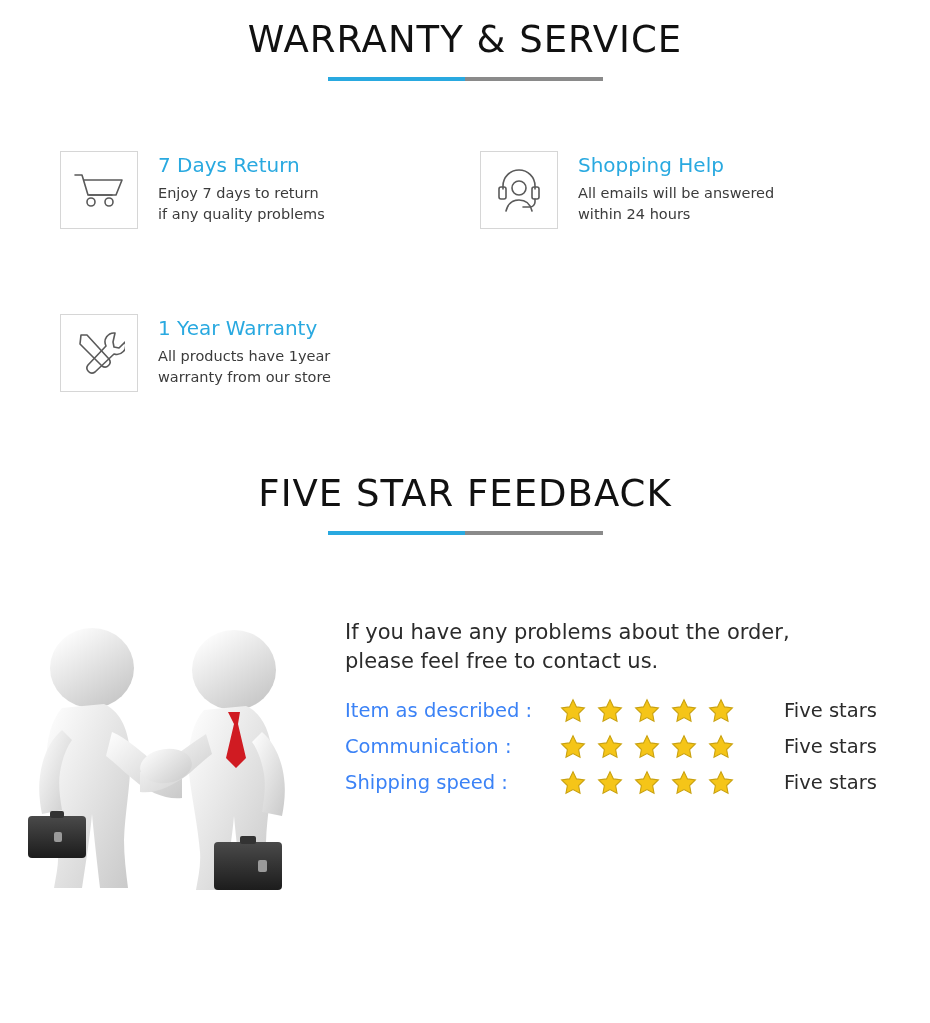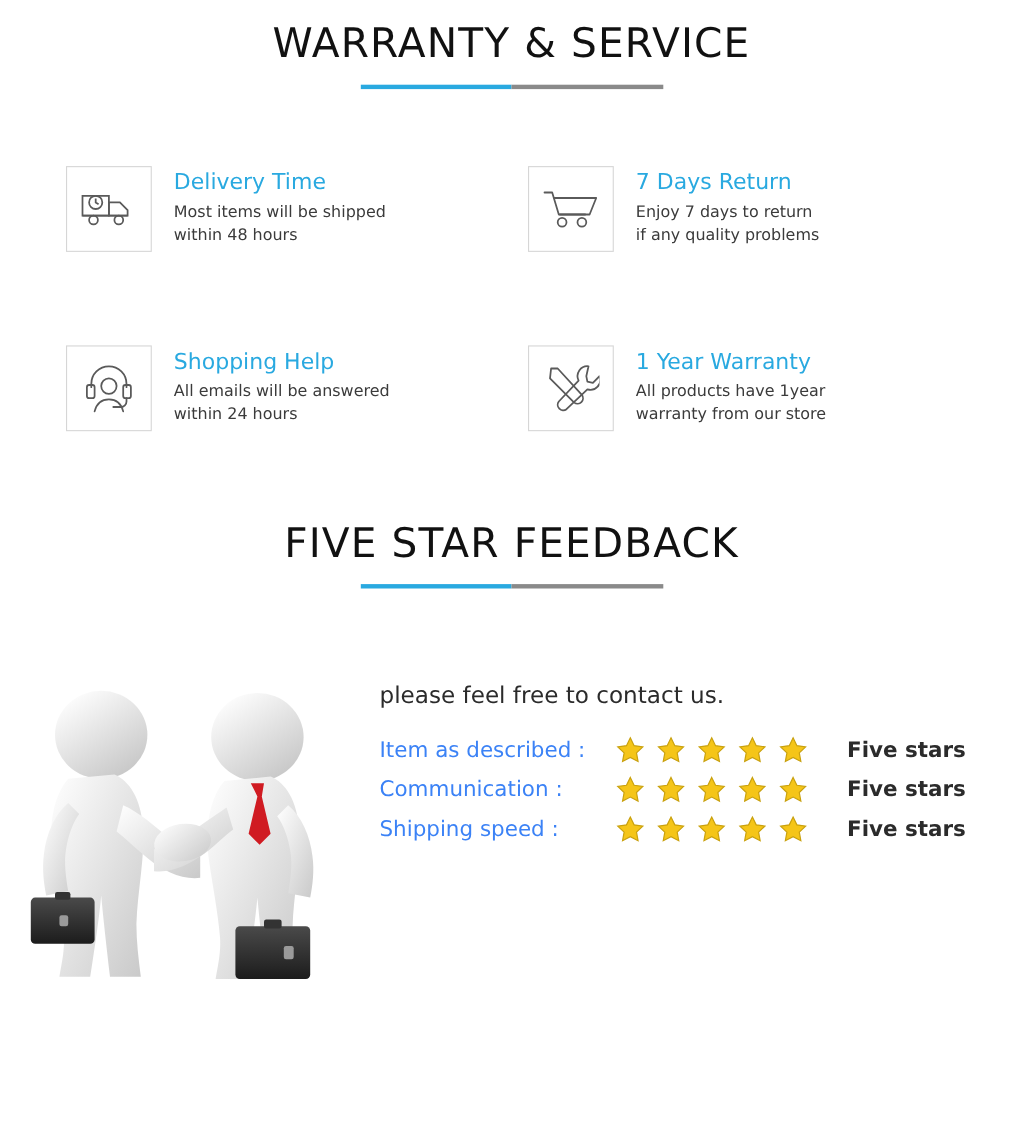--- a/index.html
+++ b/index.html
@@ -82,59 +82,39 @@
     align-items: center;
     margin-bottom: 10px;
   }
   .fb-label {
     font-size: 19.5px;
     color: #3b82f6;
     width: 215px;
     flex: 0 0 215px;
   }
   .stars { display: flex; gap: 11px; width: 188px; flex: 0 0 188px; }
-  .fb-value { font-size: 19.5px; color: #2b2b2b; margin-left: 22px; font-weight: bold; }
+  .fb-value { font-size: 19.5px; color: #2b2b2b; margin-left: 36px; }
   .fb-para.bottom { margin-top: 14px; }
 
   svg { display: block; }
 </style>
 </head>
 <body>
 
 <div class="page">
 
   <div>
     <div class="section-title" style="padding-top:18px;">WARRANTY &amp; SERVICE</div>
     <div class="rule">
       <div class="seg-blue"></div>
       <div class="seg-gray"></div>
     </div>
 
     <div class="warranty-grid">
 
-      <div class="feature">
-        <div class="icon-box">
-          <svg width="56" height="40" viewBox="0 0 56 40">
-            <g fill="none" stroke="#5a5a5a" stroke-width="1.6">
-              <path d="M4 8 h24 v18 H4 z"></path>
-              <path d="M28 14 h10 l7 7 v5 H28 z"></path>
-              <path d="M4 26 h41"></path>
-              <circle cx="14" cy="30" r="4"></circle>
-              <circle cx="37" cy="30" r="4"></circle>
-              <circle cx="16" cy="14" r="6"></circle>
-              <path d="M16 10.5 v3.6 l2.6 1.6"></path>
-            </g>
-          </svg>
-        </div>
-        <div class="text">
-          <div class="f-title">Delivery Time</div>
-          <div class="f-line">Most items will be shipped</div>
-          <div class="f-line">within 48 hours</div>
-        </div>
-      </div>
 
       <div class="feature">
         <div class="icon-box">
           <svg width="56" height="42" viewBox="0 0 56 42">
             <g fill="none" stroke="#5a5a5a" stroke-width="1.6" stroke-linecap="round" stroke-linejoin="round">
               <path d="M4 6 h7 l6 20 h24"></path>
               <path d="M13 11 h38 l-6 15 H18"></path>
               <circle cx="20" cy="33" r="4"></circle>
               <circle cx="38" cy="33" r="4"></circle>
             </g>
@@ -231,20 +211,21 @@
             <rect x="214" y="272" width="68" height="48" rx="4" fill="url(#gCase)"></rect>
             <rect x="240" y="266" width="16" height="8" rx="2" fill="#333"></rect>
             <rect x="258" y="290" width="9" height="12" rx="2" fill="#9a9a9a"></rect>
           </g>
 
           <ellipse cx="166" cy="196" rx="26" ry="17" fill="url(#gBody)" transform="rotate(-8 166 196)"></ellipse>
         </svg>
       </div>
 
       <div class="fb-text">
+        <div class="fb-para">If you have any problems about the order,</div>
         <div class="fb-para">please feel free to contact us.</div>
 
         <div class="fb-rows">
 
           <div class="fb-row">
             <div class="fb-label">Item as described :</div>
             <div class="stars">
               <svg width="26" height="26" viewBox="0 0 24 24">
                   <path d="M12 1.6l3.2 6.6 7.3 1-5.3 5.1 1.3 7.2-6.5-3.4-6.5 3.4 1.3-7.2L1.5 9.2l7.3-1z" fill="#f5c518" stroke="#c9a10f" stroke-width="1"></path>
                 </svg>

